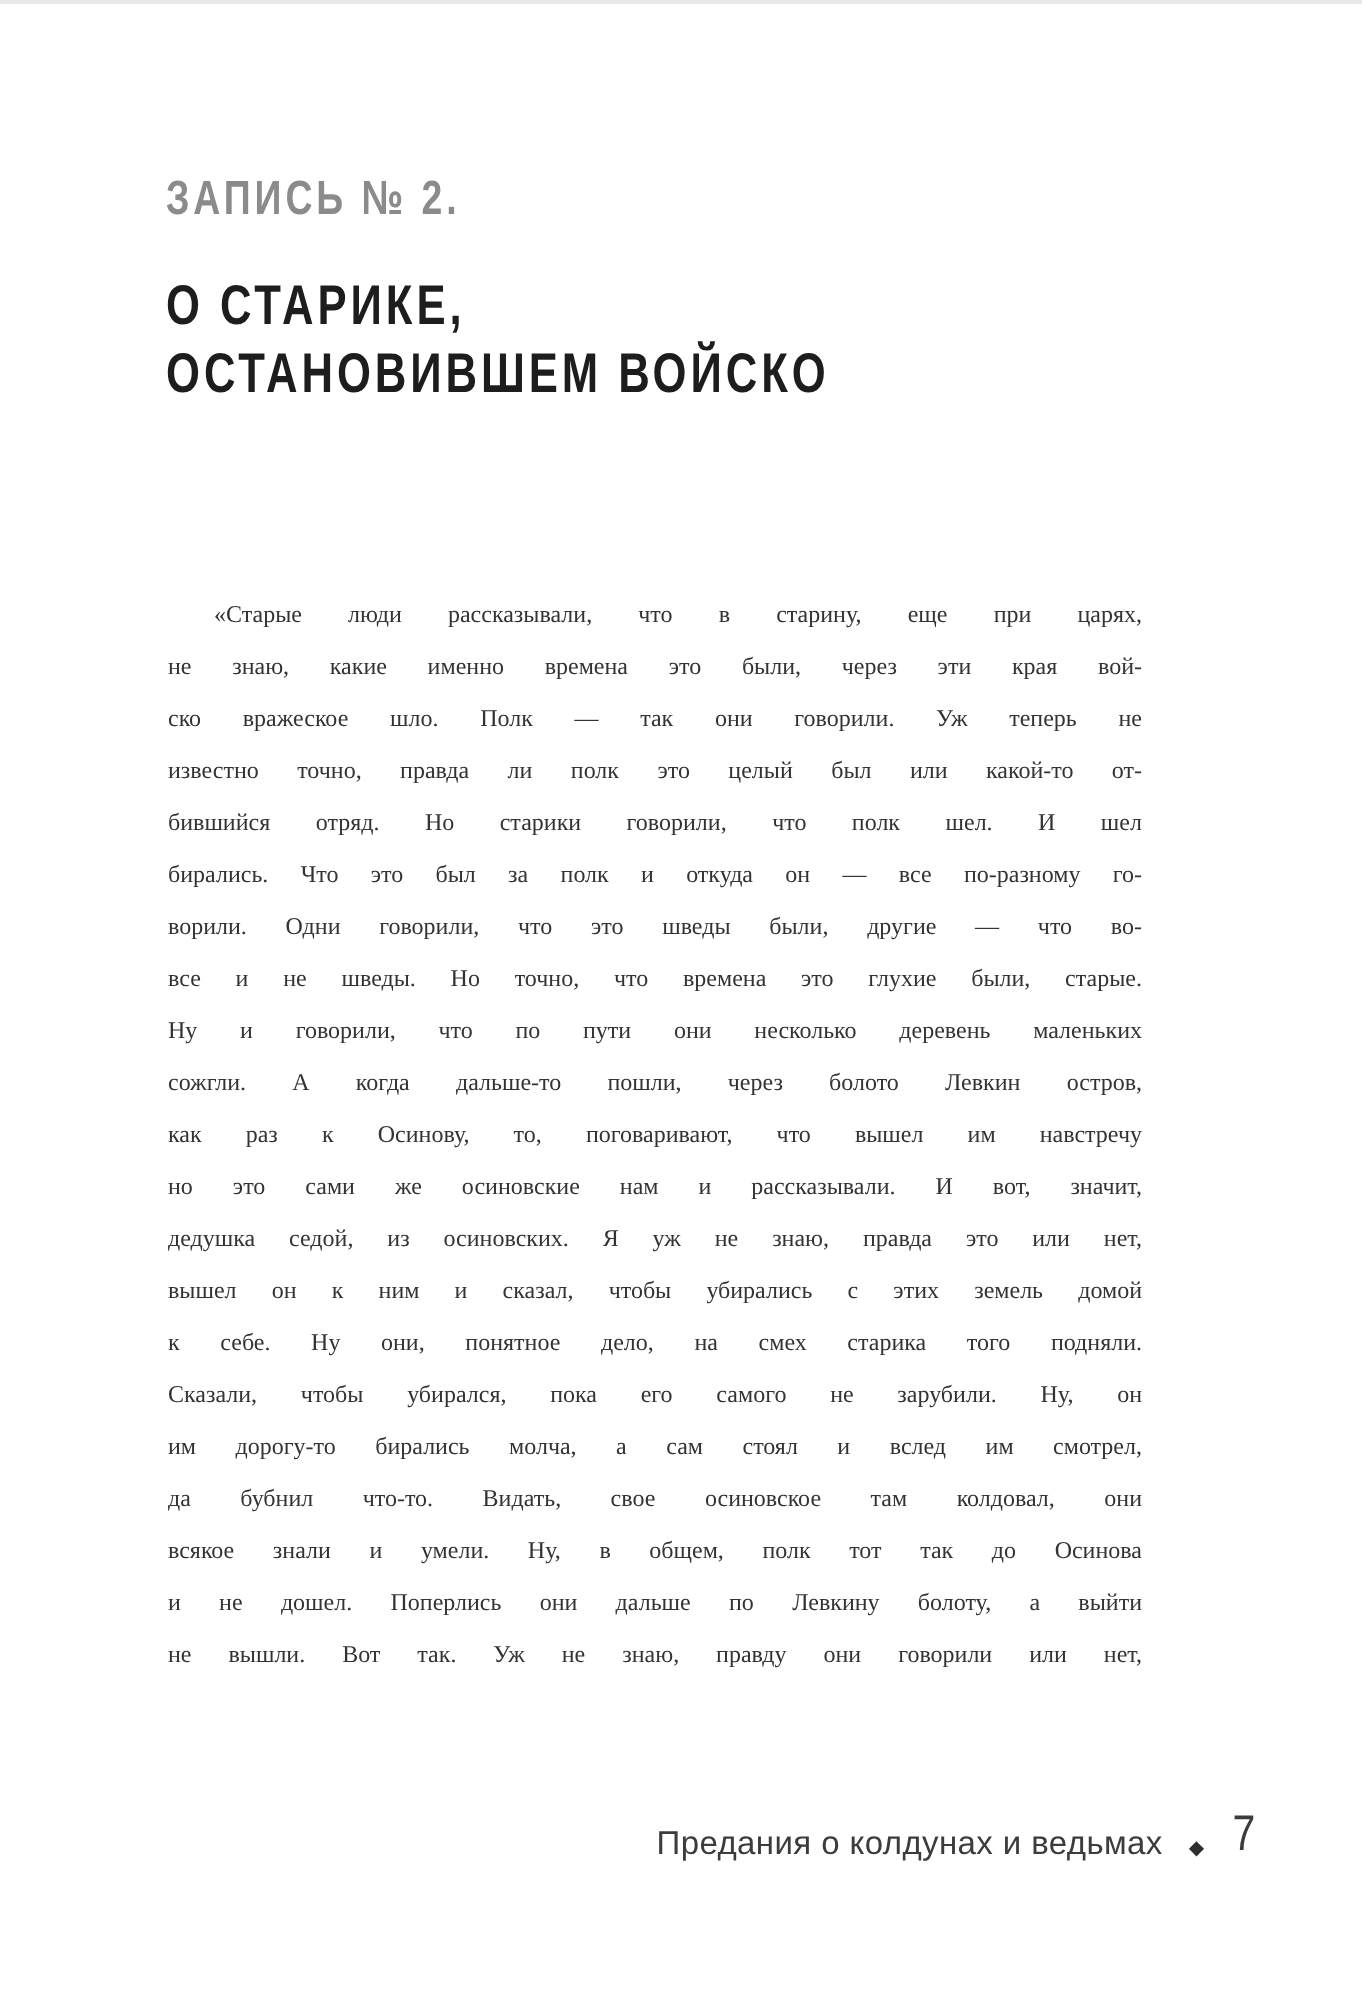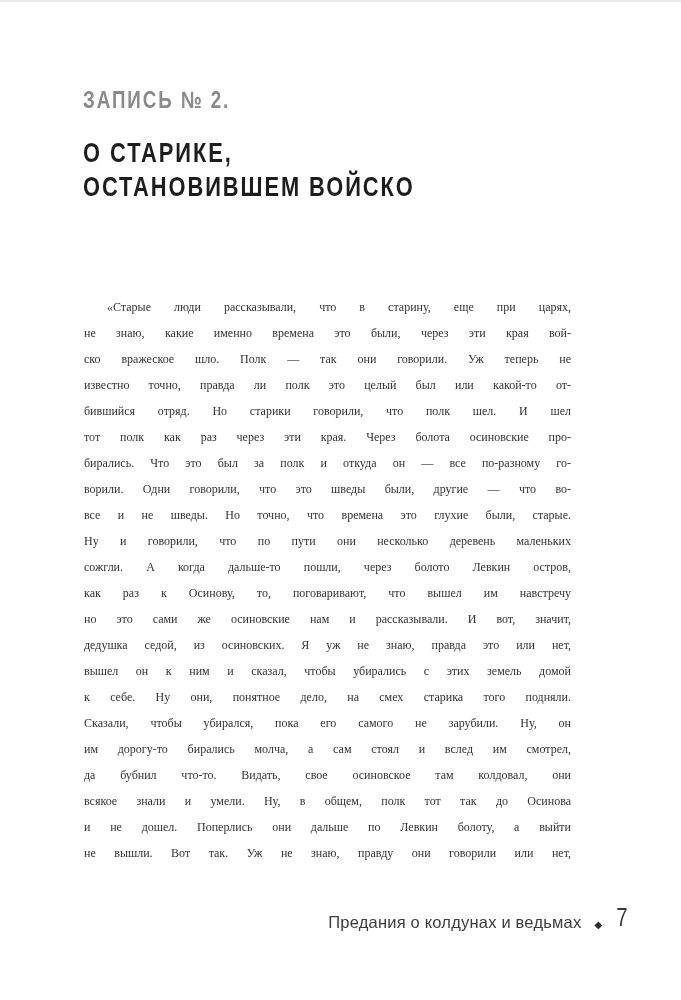--- a/index.html
+++ b/index.html
@@ -113,36 +113,35 @@
     <div class="title-line">О СТАРИКЕ,</div>
     <div class="title-line">ОСТАНОВИВШЕМ ВОЙСКО</div>
   </div>
 
   <div class="body-text">
     <div class="line first">«Старые люди рассказывали, что в старину, еще при царях,</div>
     <div class="line">не знаю, какие именно времена это были, через эти края вой-</div>
     <div class="line">ско вражеское шло. Полк — так они говорили. Уж теперь не</div>
     <div class="line">известно точно, правда ли полк это целый был или какой-то от-</div>
     <div class="line">бившийся отряд. Но старики говорили, что полк шел. И шел</div>
-    <div class="line">тот полк как раз через эти края. Через болота осиновские про-</div>
     <div class="line">бирались. Что это был за полк и откуда он — все по-разному го-</div>
     <div class="line">ворили. Одни говорили, что это шведы были, другие — что во-</div>
     <div class="line">все и не шведы. Но точно, что времена это глухие были, старые.</div>
     <div class="line">Ну и говорили, что по пути они несколько деревень маленьких</div>
     <div class="line">сожгли. А когда дальше-то пошли, через болото Левкин остров,</div>
     <div class="line">как раз к Осинову, то, поговаривают, что вышел им навстречу</div>
     <div class="line">но это сами же осиновские нам и рассказывали. И вот, значит,</div>
     <div class="line">дедушка седой, из осиновских. Я уж не знаю, правда это или нет,</div>
     <div class="line">вышел он к ним и сказал, чтобы убирались с этих земель домой</div>
     <div class="line">к себе. Ну они, понятное дело, на смех старика того подняли.</div>
     <div class="line">Сказали, чтобы убирался, пока его самого не зарубили. Ну, он</div>
     <div class="line">им дорогу-то бирались молча, а сам стоял и вслед им смотрел,</div>
     <div class="line">да бубнил что-то. Видать, свое осиновское там колдовал, они</div>
     <div class="line">всякое знали и умели. Ну, в общем, полк тот так до Осинова</div>
-    <div class="line">и не дошел. Поперлись они дальше по Левкин болоту, а выйти</div>
+    <div class="line">и не дошел. Поперлись они дальше по Левкину болоту, а выйти</div>
     <div class="line">не вышли. Вот так. Уж не знаю, правду они говорили или нет,</div>
   </div>
 
   <div class="footer">
     <span class="series-title">Предания о колдунах и ведьмах</span>
     <span class="sep-icon">◆</span>
     <span class="page-num">7</span>
   </div>
 
 </div>

